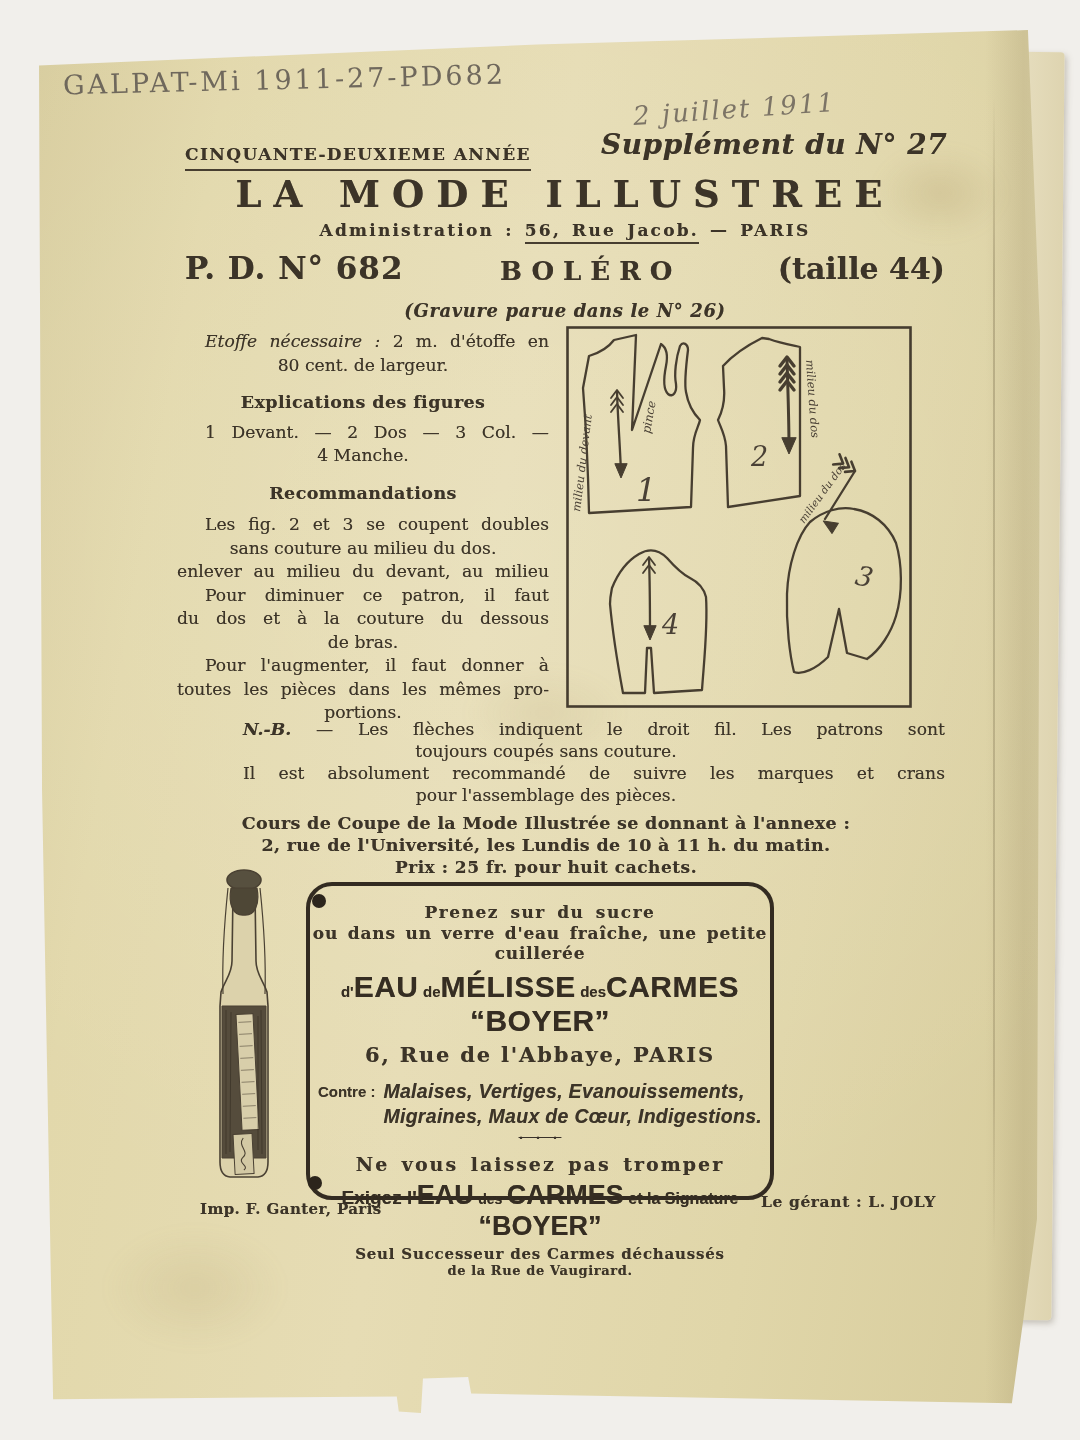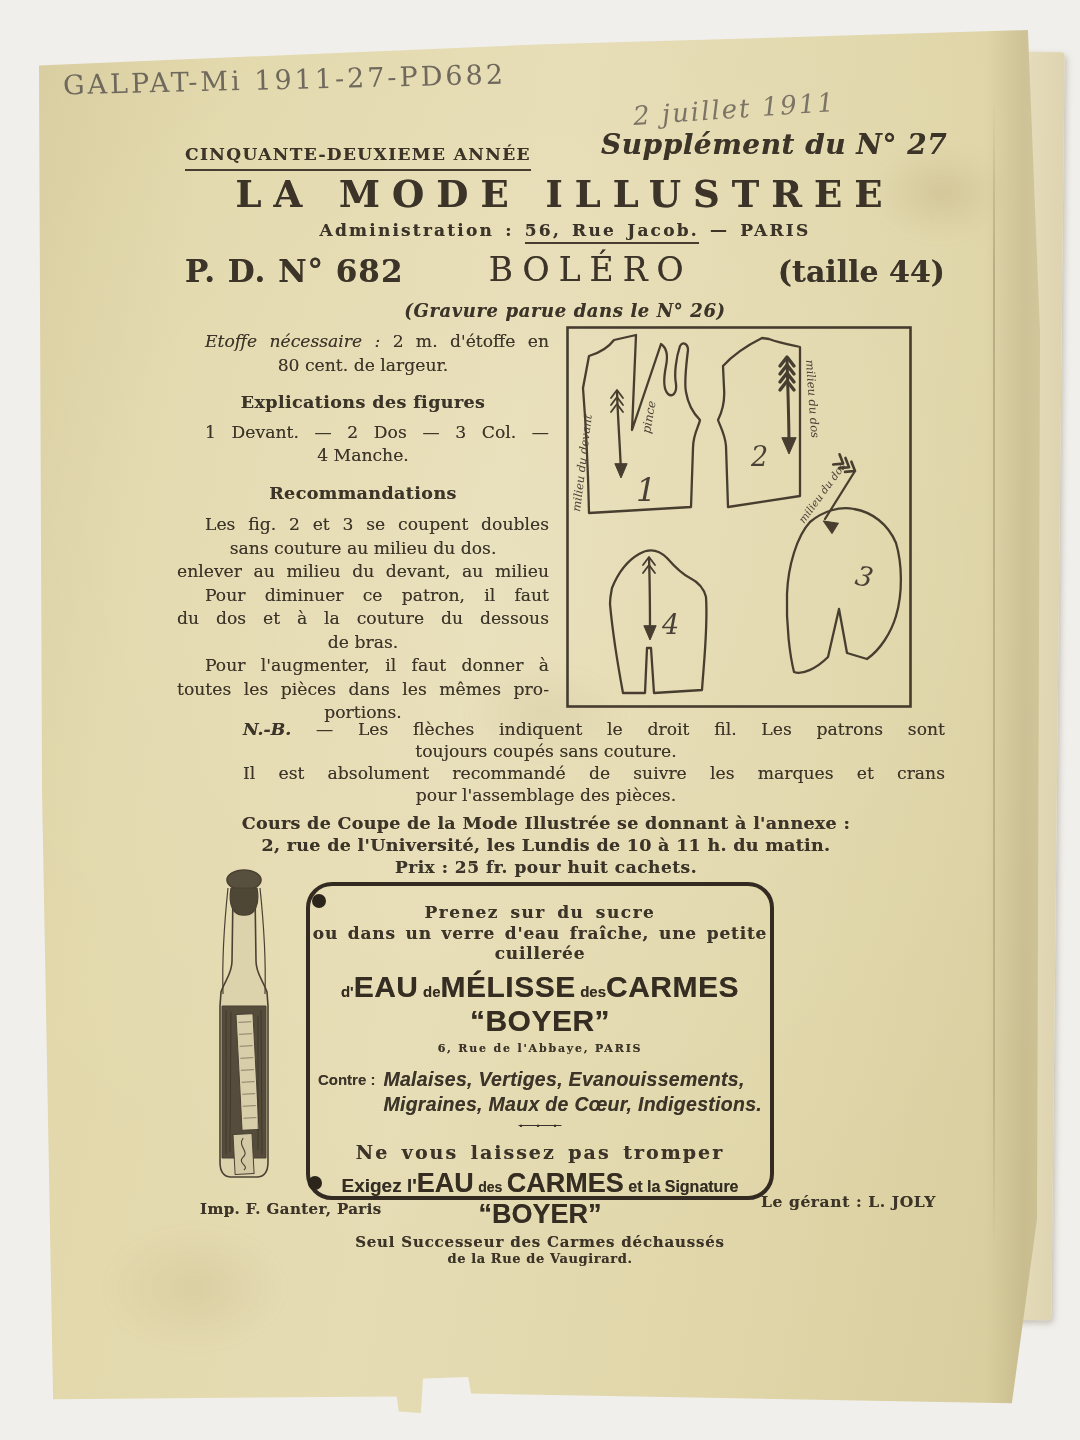--- a/index.html
+++ b/index.html
@@ -40,21 +40,21 @@
     padding-bottom:5px;border-bottom:2.5px solid #473e30;}
   .supplement{position:absolute;left:566px;top:100px;font-size:28px;font-weight:bold;font-style:italic;letter-spacing:.5px;}
   .title{position:absolute;left:150px;top:144px;width:760px;text-align:center;font-size:37px;
     font-weight:bold;letter-spacing:12px;}
   .admin{position:absolute;left:150px;top:192px;width:760px;text-align:center;font-size:17px;
     font-weight:bold;letter-spacing:2.2px;word-spacing:3px;}
   .admin .ul{border-bottom:2px solid #473e30;padding-bottom:2px;}
   .pd-row{position:absolute;left:150px;top:222px;width:760px;display:flex;
     justify-content:space-between;align-items:flex-end;}
   .pd-number{font-size:31px;font-weight:bold;letter-spacing:1px;}
-  .pd-name{font-size:33px;font-weight:normal;letter-spacing:9px;}
+  .pd-name{font-size:26px;font-weight:bold;letter-spacing:9px;}
   .pd-size{font-size:30px;font-weight:bold;}
   .gravure{position:absolute;left:150px;top:272px;width:760px;text-align:center;
     font-size:18px;font-weight:bold;font-style:italic;letter-spacing:.6px;}
 
   
   .leftcol{position:absolute;left:142px;top:302px;width:372px;font-size:17.2px;line-height:23.5px;}
   .jl{text-align:justify;text-align-last:justify;}
   .ll{text-align:center;}
   .ind{text-indent:28px;}
   .colhead{text-align:center;font-weight:bold;font-size:17.5px;letter-spacing:.4px;} .mt14{margin-top:14px;} .mb6{margin-bottom:6px;} .mb8{margin-bottom:8px;}
@@ -75,21 +75,21 @@
   
   .ad-box{position:absolute;left:263px;top:854px;width:468px;height:318px;
     border:4px solid #332b21;border-radius:26px;box-sizing:border-box;text-align:center;margin-left:8px;}
   .rivet{position:absolute;width:14px;height:14px;border-radius:50%;background:#2c251c;}
   .rivet.r1{left:2px;top:8px;} .rivet.r2{left:-2px;bottom:6px;}
   .ad-intro1{margin-top:16px;font-size:17px;font-weight:bold;letter-spacing:1.5px;word-spacing:4px;}
   .ad-intro2{margin-top:1px;font-size:17px;font-weight:bold;letter-spacing:.8px;word-spacing:3px;}
   .ad-brand{margin-top:7px;font-family:"Liberation Sans",sans-serif;font-weight:bold;color:#352d22;
     text-shadow:0 0 .6px rgba(53,45,34,.6);}
   .ad-brand .big{font-size:30px;letter-spacing:.5px;} .ad-brand .small{font-size:15px;}
-  .ad-addr{margin-top:4px;font-size:11px;font-weight:bold;letter-spacing:1.8px;}
+  .ad-addr{margin-top:4px;font-size:21px;font-weight:bold;letter-spacing:1.8px;}
   .ad-contre{margin-top:12px;display:flex;justify-content:center;text-align:left;}
   .ad-contre .lbl{font-family:"Liberation Sans",sans-serif;font-weight:bold;font-size:15px;
     padding-top:4px;margin-right:8px;}
   .ad-contre .lines{font-family:"Liberation Sans",sans-serif;font-weight:bold;font-style:italic;
     font-size:19.5px;line-height:25px;letter-spacing:.3px;}
   .ad-divider{margin:4px auto 0;width:80px;font-size:13px;font-weight:bold;line-height:10px;
     text-decoration:line-through;letter-spacing:4px;color:#3a322a;}
   .ad-warning{margin-top:10px;font-size:19px;font-weight:bold;letter-spacing:2px;word-spacing:4px;}
   .ad-exigez{margin-top:5px;font-family:"Liberation Sans",sans-serif;font-weight:bold;color:#352d22;
     text-shadow:0 0 .6px rgba(53,45,34,.6);}

